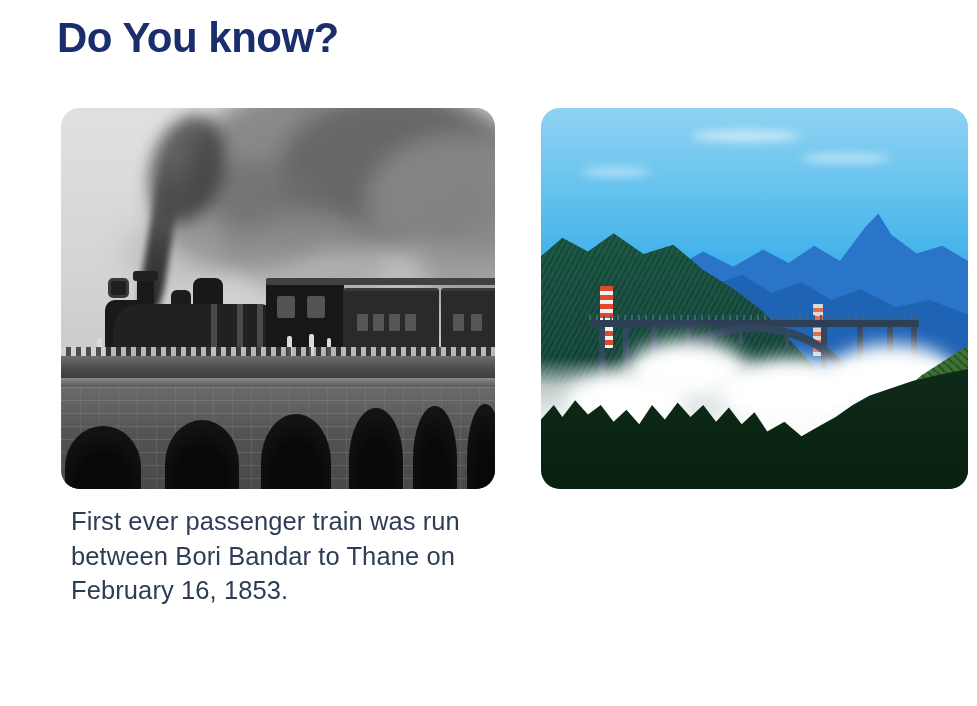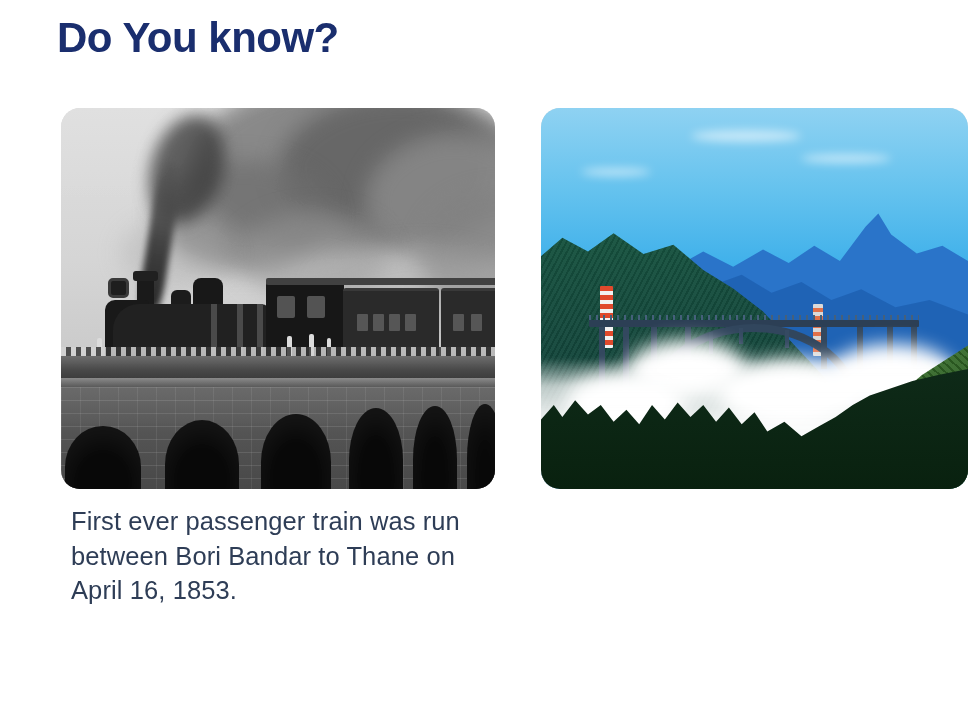--- a/index.html
+++ b/index.html
@@ -521,21 +521,21 @@
       <div class="stonework"></div>
 
       <div class="arch" style="left:4px;   top:318px; width:76px; height:66px"></div>
       <div class="arch" style="left:104px; top:312px; width:74px; height:72px"></div>
       <div class="arch" style="left:200px; top:306px; width:70px; height:78px"></div>
       <div class="arch" style="left:288px; top:300px; width:54px; height:84px"></div>
       <div class="arch" style="left:352px; top:298px; width:44px; height:86px"></div>
       <div class="arch" style="left:406px; top:296px; width:36px; height:88px"></div>
     </div>
 
-    <div class="caption">First ever passenger train was run between Bori Bandar to Thane on April 16, 1853.</div>
+    <div class="caption">First ever passenger train was run between Bori Bandar to Thane on February 16, 1853.</div>
   </div>
 
   <div class="card right">
 
     <div class="photo">
       <div class="sky-blue"></div>
 
       <div class="wisp" style="left:150px;top:22px;width:110px;height:12px"></div>
       <div class="wisp" style="left:260px;top:46px;width:90px;height:9px"></div>
       <div class="wisp" style="left:40px;top:60px;width:70px;height:8px"></div>

